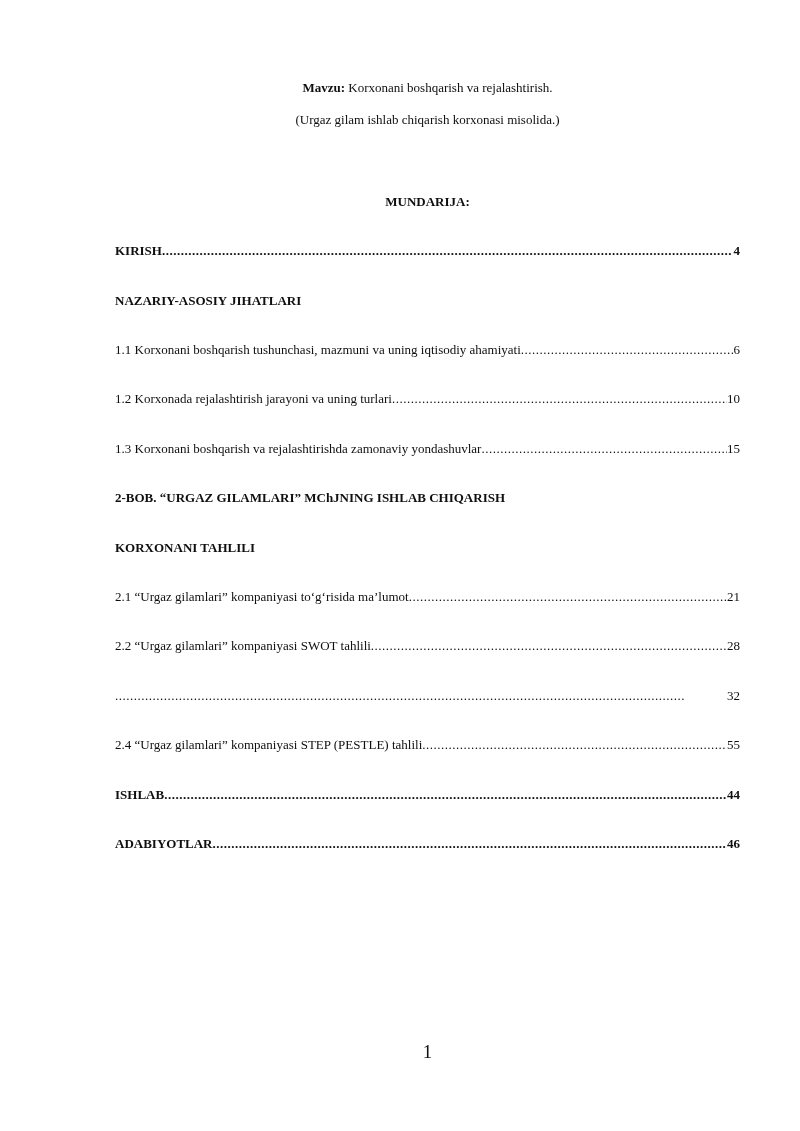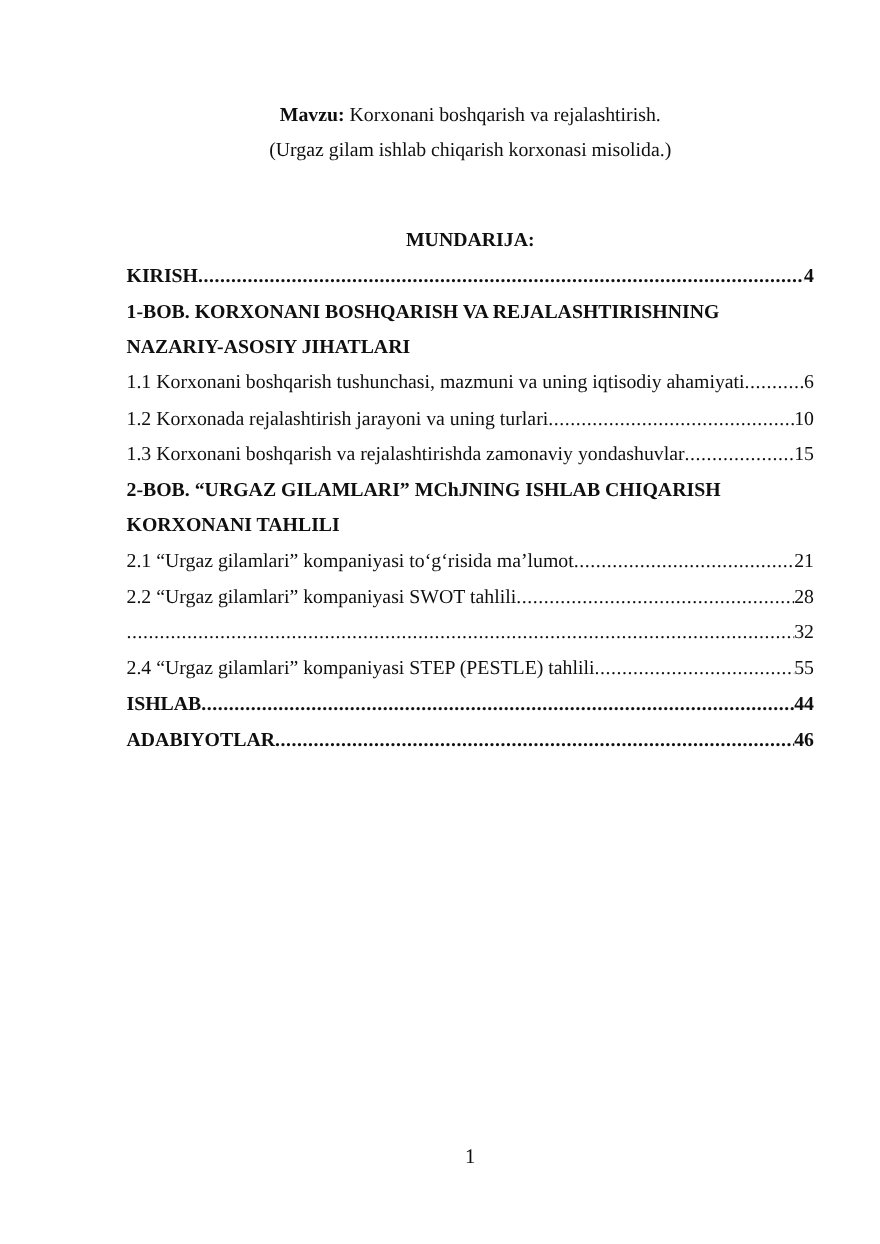--- a/index.html
+++ b/index.html
@@ -12,32 +12,33 @@
     width: 800px;
     height: 1131px;
     background: #ffffff;
     overflow: hidden;
     font-family: "Liberation Serif", serif;
     color: #0f0f0f;
   }
   .content {
     position: absolute;
     left: 115px;
-    top: 88px;
+    top: 72px;
     width: 625px;
-    font-size: 18px;
+    font-size: 13px;
     line-height: 32.4px;
   }
   .centered { text-align: center; }
   .bold { font-weight: bold; }
   p { margin: 0; padding: 0; }
   .contents-heading { margin-top: 49px; }
   .toc-row {
     display: flex;
     align-items: baseline;
+    margin-top: 17px;
   }
   .toc-text {
     white-space: nowrap;
     flex: 0 0 auto;
   }
   .toc-dots {
     flex: 1 1 auto;
     overflow: hidden;
     white-space: nowrap;
     letter-spacing: 0.5px;
@@ -62,23 +63,20 @@
 <div class="page">
   <div class="content">
     <p class="centered"><span class="bold">Mavzu:</span><span> Korxonani boshqarish va rejalashtirish.</span></p>
     <p class="centered">(Urgaz gilam ishlab chiqarish korxonasi misolida.)</p>
     <p class="centered bold contents-heading">MUNDARIJA:</p>
     <div id="toc">
         <div class="toc-row bold">
           <span class="toc-text">KIRISH</span>
           <span class="toc-dots">........................................................................................................................................................</span>
           <span class="toc-page">4</span>
-        </div>
-        <div class="toc-row bold">
-          <span class="toc-text">1-BOB. KORXONANI BOSHQARISH VA REJALASHTIRISHNING</span>
         </div>
         <div class="toc-row bold">
           <span class="toc-text">NAZARIY-ASOSIY JIHATLARI</span>
         </div>
         <div class="toc-row">
           <span class="toc-text">1.1 Korxonani boshqarish tushunchasi, mazmuni va uning iqtisodiy ahamiyati</span>
           <span class="toc-dots">........................................................................................................................................................</span>
           <span class="toc-page">6</span>
         </div>
         <div class="toc-row">

